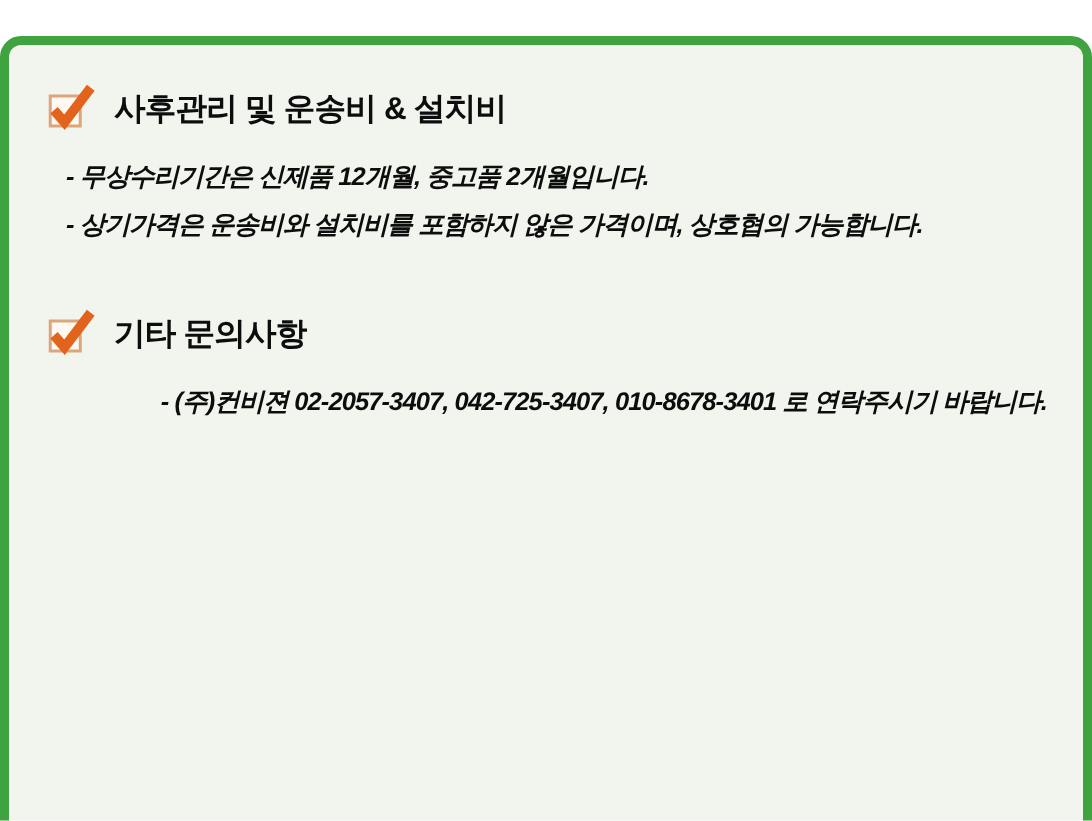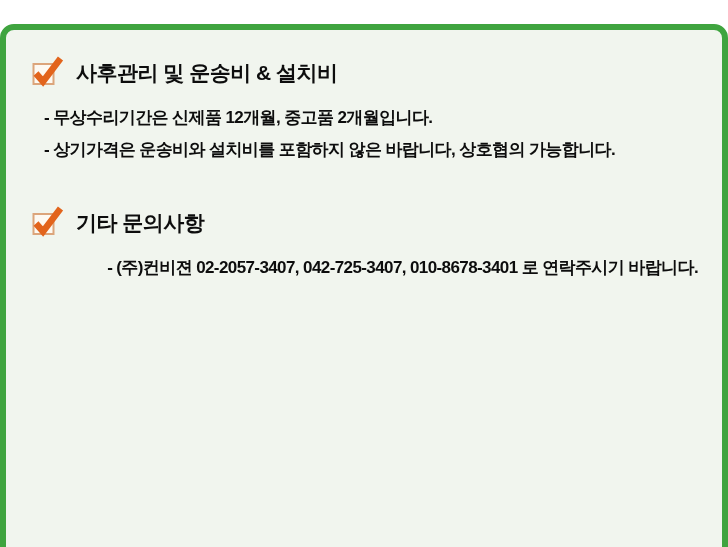--- a/index.html
+++ b/index.html
@@ -35,21 +35,21 @@
   .checkbox{
     width:32px;height:30px;flex:0 0 auto;
     display:inline-block;position:relative;top:-2px;
   }
   .checkbox svg{overflow:visible;display:block;}
   .section-title{
     font-size:21px;font-weight:bold;
     letter-spacing:-0.5px;
     line-height:1.2;
   }
-  .items{padding-left:12px;}
+  .items{padding-left:12px;font-style:italic;}
   .item{
     font-size:17px;font-weight:bold;
     line-height:32px;
     letter-spacing:-0.6px;
     white-space:nowrap;
   }
 </style>
 </head>
 <body>
 
@@ -59,21 +59,21 @@
       <span class="checkbox">
         <svg width="32" height="30" viewBox="0 0 32 30" xmlns="http://www.w3.org/2000/svg">
           <rect x="1.5" y="8" width="20" height="20" fill="var(--box-fill)" stroke="var(--box-stroke)" stroke-width="2"></rect>
           <path d="M4 17.5 L11 25.5 L28.5 2.5" fill="none" stroke="var(--check-stroke)" stroke-width="6.5" stroke-linecap="butt" stroke-linejoin="miter"></path>
         </svg>
       </span>
       <h2 class="section-title">사후관리 및 운송비 &amp; 설치비</h2>
     </div>
     <div class="items">
         <p class="item">- 무상수리기간은 신제품 12개월, 중고품 2개월입니다.</p>
-        <p class="item">- 상기가격은 운송비와 설치비를 포함하지 않은 바랍니다, 상호협의 가능합니다.</p>
+        <p class="item">- 상기가격은 운송비와 설치비를 포함하지 않은 가격이며, 상호협의 가능합니다.</p>
       </div>
   </div>
 
   <div class="section">
   </div>
 
   <div class="section">
     <div class="section-header">
       <span class="checkbox">
         <svg width="32" height="30" viewBox="0 0 32 30" xmlns="http://www.w3.org/2000/svg">

